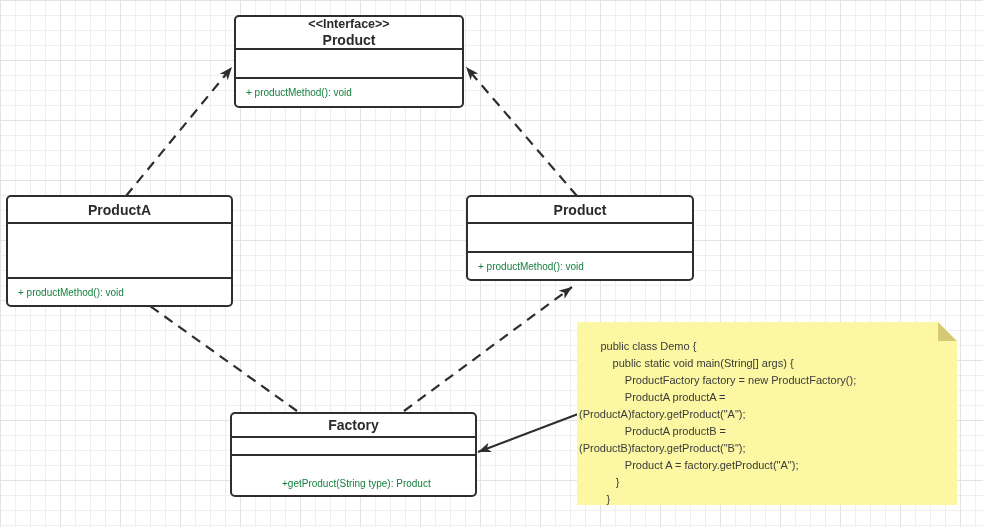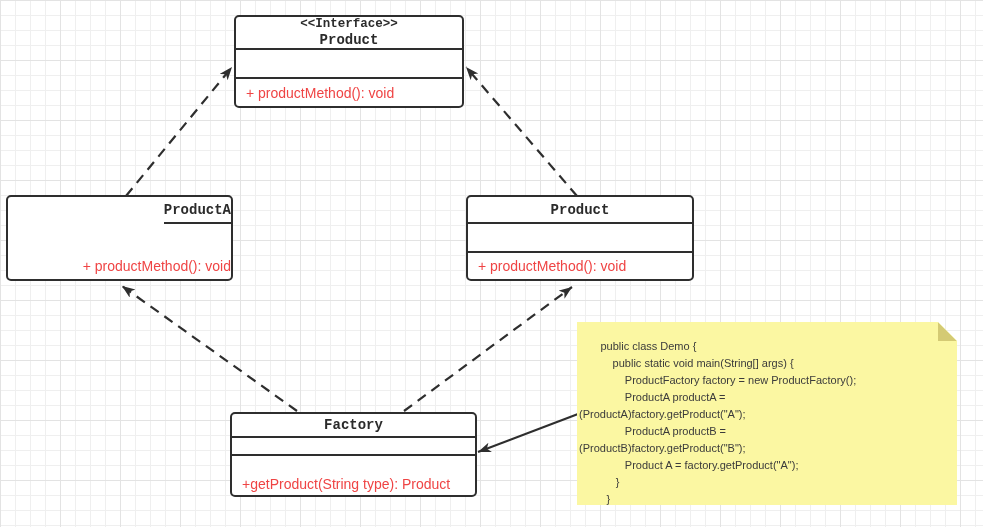--- a/index.html
+++ b/index.html
@@ -34,42 +34,41 @@
   }
   .uml-hdr {
     border-bottom: 2.5px solid #2e2e2e;
     display: flex;
     flex-direction: column;
     justify-content: center;
     align-items: center;
     text-align: center;
     font-weight: bold;
     color: #2b2b2b;
-    font-family: Liberation Mono, monospace;
   }
   .uml-stereotype { font-size: 12.5px; line-height: 15px; }
   .uml-name { font-size: 14px; line-height: 16px; }
   .uml-attrs { flex: 1 1 auto; border-bottom: 2.5px solid #2e2e2e; }
   .uml-methods {
     display: flex;
     align-items: center;
-    font-size: 14px;
+    font-size: 10px;
     padding-left: 10px;
-    color: #ef4444;
+    color: #15803d;
   }
   .box-product  { left: 234px; top: 15px;  width: 230px; height: 93px; }
   .box-product  .uml-hdr { height: 33px; }
   .box-product  .uml-methods { height: 27px; }
-  .box-producta { left: 6px;   top: 195px; width: 227px; height: 86px; align-items: flex-end; }
+  .box-producta { left: 6px;   top: 195px; width: 227px; height: 112px; }
   .box-productb { left: 466px; top: 195px; width: 228px; height: 86px; }
   .box-factory  { left: 230px; top: 412px; width: 247px; height: 85px; gap: 16px; }
   .box-producta .uml-hdr, .box-productb .uml-hdr { height: 27px; }
   .box-factory  .uml-hdr { height: 26px; }
   .box-producta .uml-methods, .box-productb .uml-methods { height: 26px; }
-  .box-factory  .uml-methods { height: 25px; }
+  .box-factory  .uml-methods { height: 25px; margin-left: 40px; }
   .note {
     position: absolute;
     left: 577px; top: 322px;
     width: 380px; height: 183px;
     padding: 16px 6px 6px 2px;
     color: #3b3b3b;
     font-size: 11px;
     clip-path: polygon(0 0, calc(100% - 19px) 0, 100% 19px, 100% 100%, 0 100%);
   }
   .note-fold {

